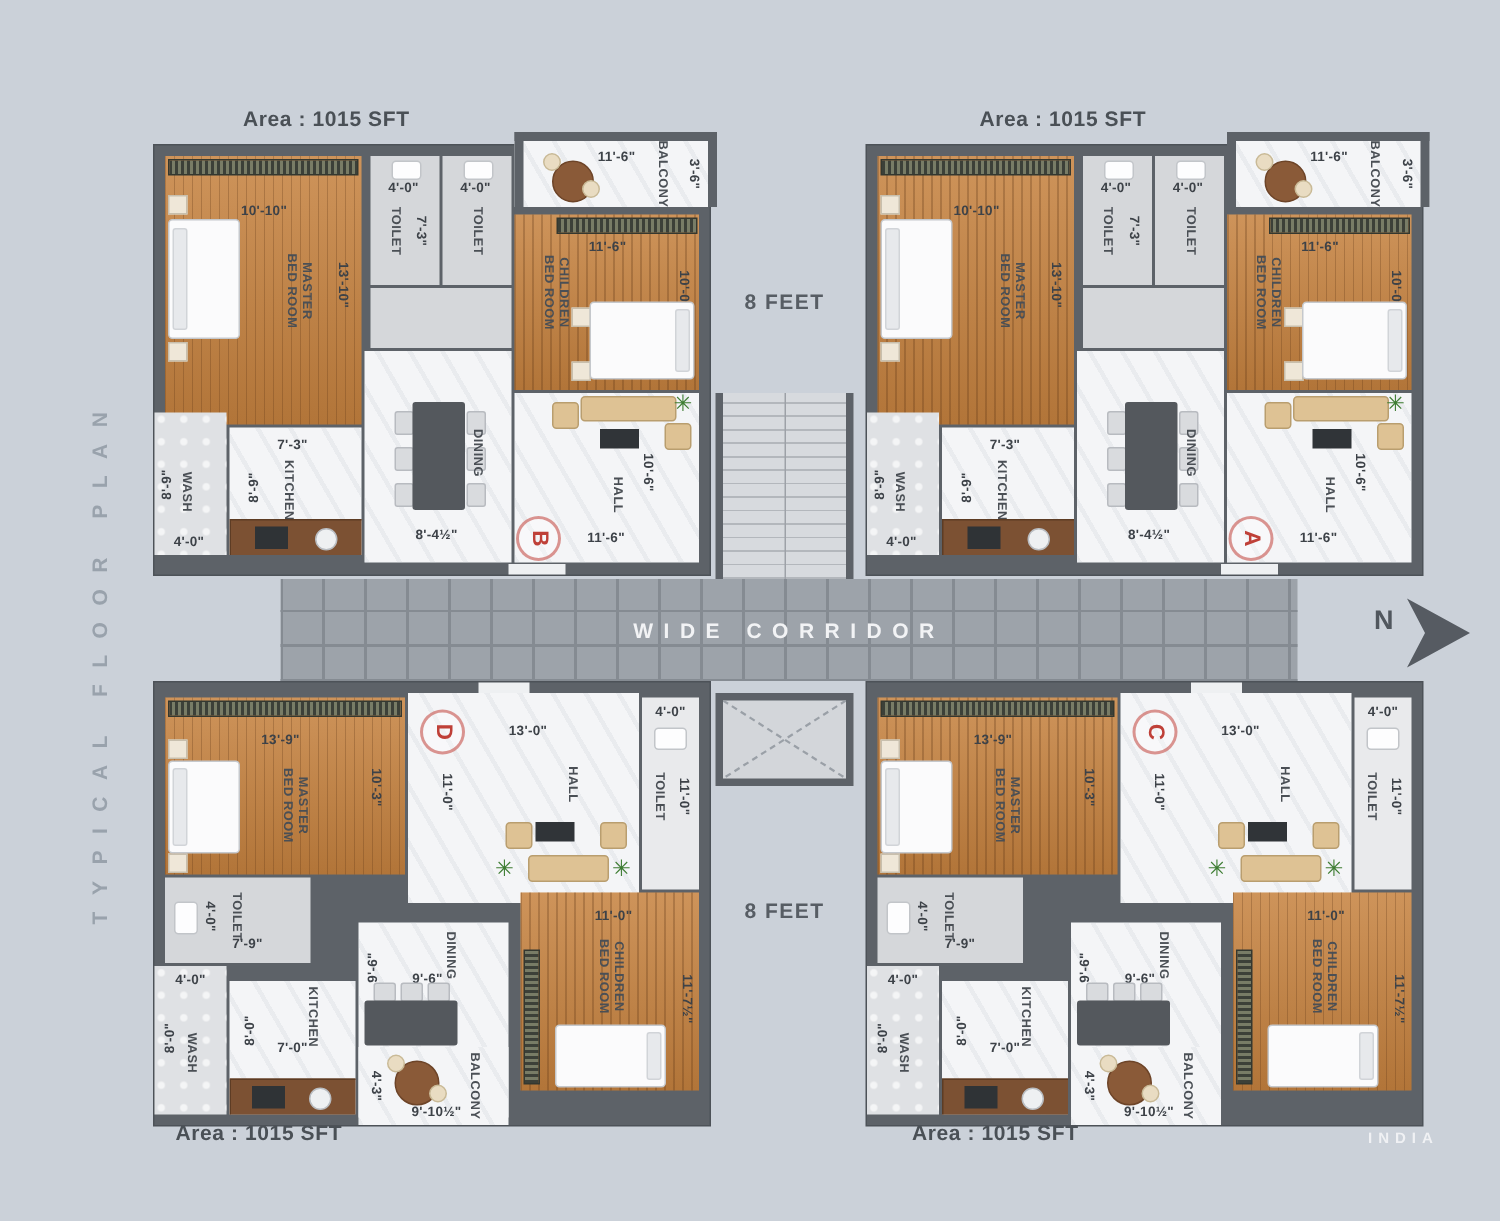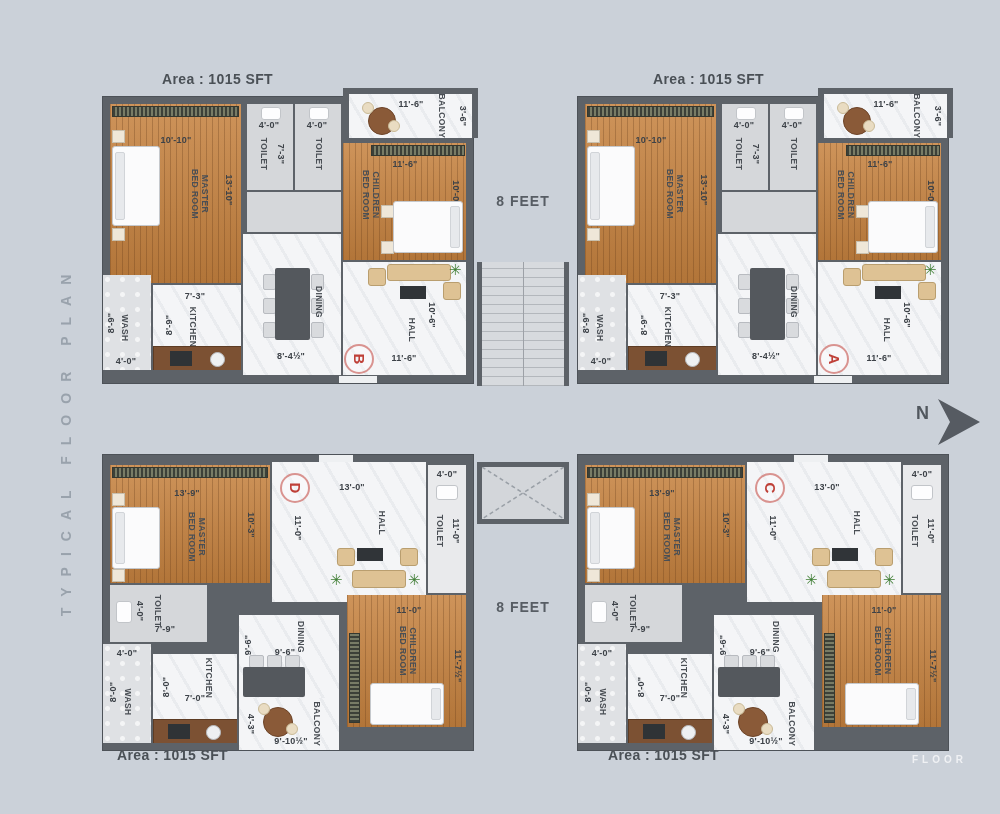--- a/index.html
+++ b/index.html
@@ -405,34 +405,37 @@
     <div class="rtable" style="left:24px;top:9px;width:28px;height:28px"></div>
     <div class="plate" style="left:19px;top:5px;width:10px;height:10px"></div>
     <div class="plate" style="left:47px;top:25px;width:10px;height:10px"></div>
     <span class="rname rt" style="left:78px;top:26px">BALCONY</span>
     <span class="dim hc" style="left:52px;top:43px">9'-10½"</span>
   </div>
   <div class="doorgap" style="left:216px;top:0;width:34px;height:7px"></div>
   <span class="ltr" style="left:177px;top:18px">C</span>
 </div>
 
+  <div class="corridor">
+    <span class="corridor-label">WIDE CORRIDOR</span>
+  </div>
 
   <div class="stairs"></div>
   <div class="shaft">
     <svg width="82" height="52">
       <line x1="0" y1="0" x2="82" y2="52" stroke="#9aa0a7" stroke-width="1.5" stroke-dasharray="4 3"></line>
       <line x1="82" y1="0" x2="0" y2="52" stroke="#9aa0a7" stroke-width="1.5" stroke-dasharray="4 3"></line>
     </svg>
   </div>
 
   <span class="gap-label" style="left:473px;top:193px">8 FEET</span>
   <span class="gap-label" style="left:473px;top:599px">8 FEET</span>
 
   <span class="north-n">N</span>
   <svg class="north-arrow" width="52" height="50">
     <polygon points="0,2 42,25 0,48 12,25" fill="#565b62"></polygon>
   </svg>
 
   <div class="wm">
-    <span class="wm-sub">FLOOR</span>
+    <span class="wm-sub">INDIA</span>
   </div>
 
 </div>
 
 </body></html>

